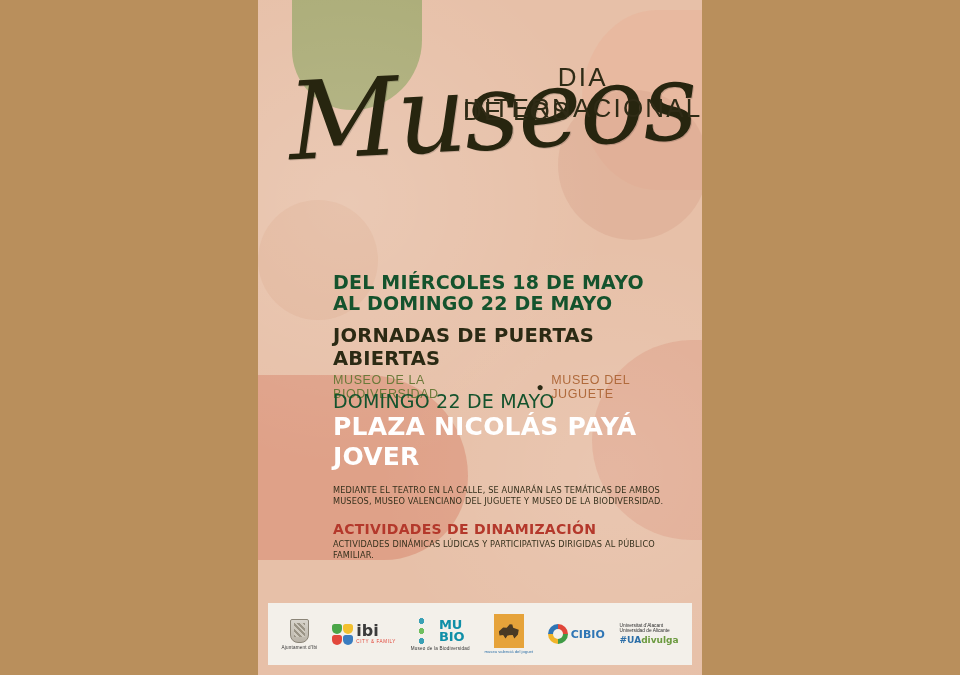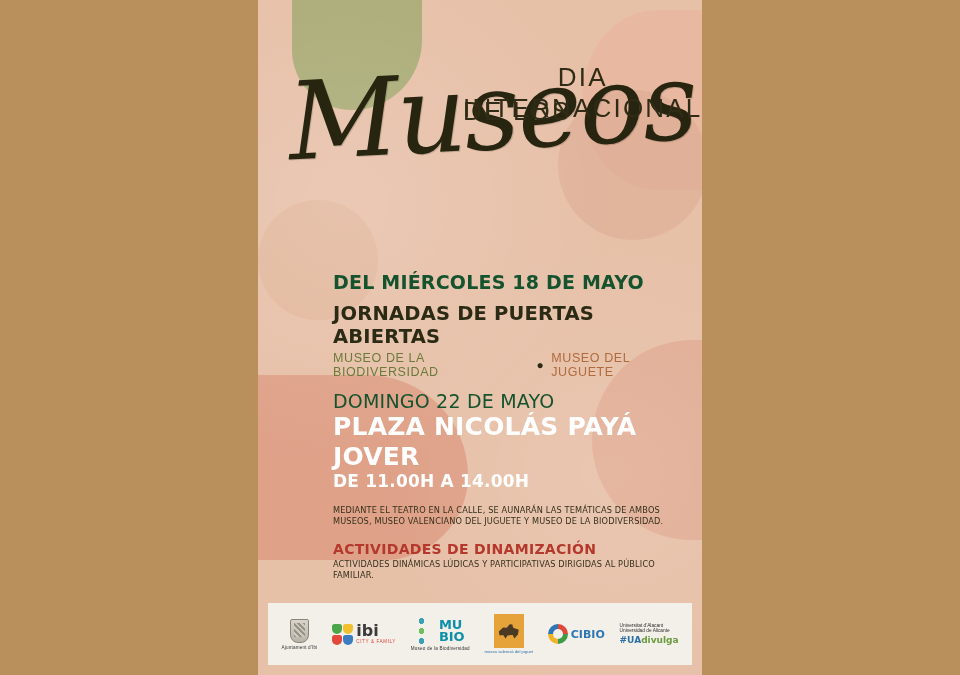--- a/index.html
+++ b/index.html
@@ -248,33 +248,33 @@
 
     <div id="title-block">
       <div class="title-script">Museos</div>
       <div class="title-line-1">DIA INTERNACIONAL</div>
       <div class="title-line-2">DE LOS</div>
     </div>
 
     <div class="content">
       <div class="blk-dates">
         <div>DEL MIÉRCOLES 18 DE MAYO</div>
+        <div>AL  DOMINGO 22 DE MAYO</div>
       </div>
       <div class="blk-jornadas">JORNADAS DE PUERTAS ABIERTAS</div>
       <div class="blk-museos">
         <span>MUSEO DE LA BIODIVERSIDAD</span>
         <span class="dot-sep">●</span>
         <span class="mus-juguete">MUSEO DEL JUGUETE</span>
       </div>
     </div>
 
     <div class="second-sec">
       <div class="blk-domingo">DOMINGO 22 DE MAYO</div>
       <div class="blk-plaza">PLAZA NICOLÁS PAYÁ JOVER</div>
-      <div class="blk-hora">DE 11.00H A 14.00H</div>
 
       <div class="act-group">
         <div class="act-desc">MEDIANTE EL TEATRO EN LA CALLE, SE AUNARÁN LAS TEMÁTICAS DE AMBOS MUSEOS, MUSEO VALENCIANO DEL JUGUETE Y MUSEO DE LA BIODIVERSIDAD.</div>
       </div>
       <div class="act-group">
         <div class="act-title">ACTIVIDADES DE DINAMIZACIÓN</div>
         <div class="act-desc">ACTIVIDADES DINÁMICAS LÚDICAS Y PARTICIPATIVAS DIRIGIDAS AL PÚBLICO FAMILIAR.</div>
       </div>
     </div>
 

